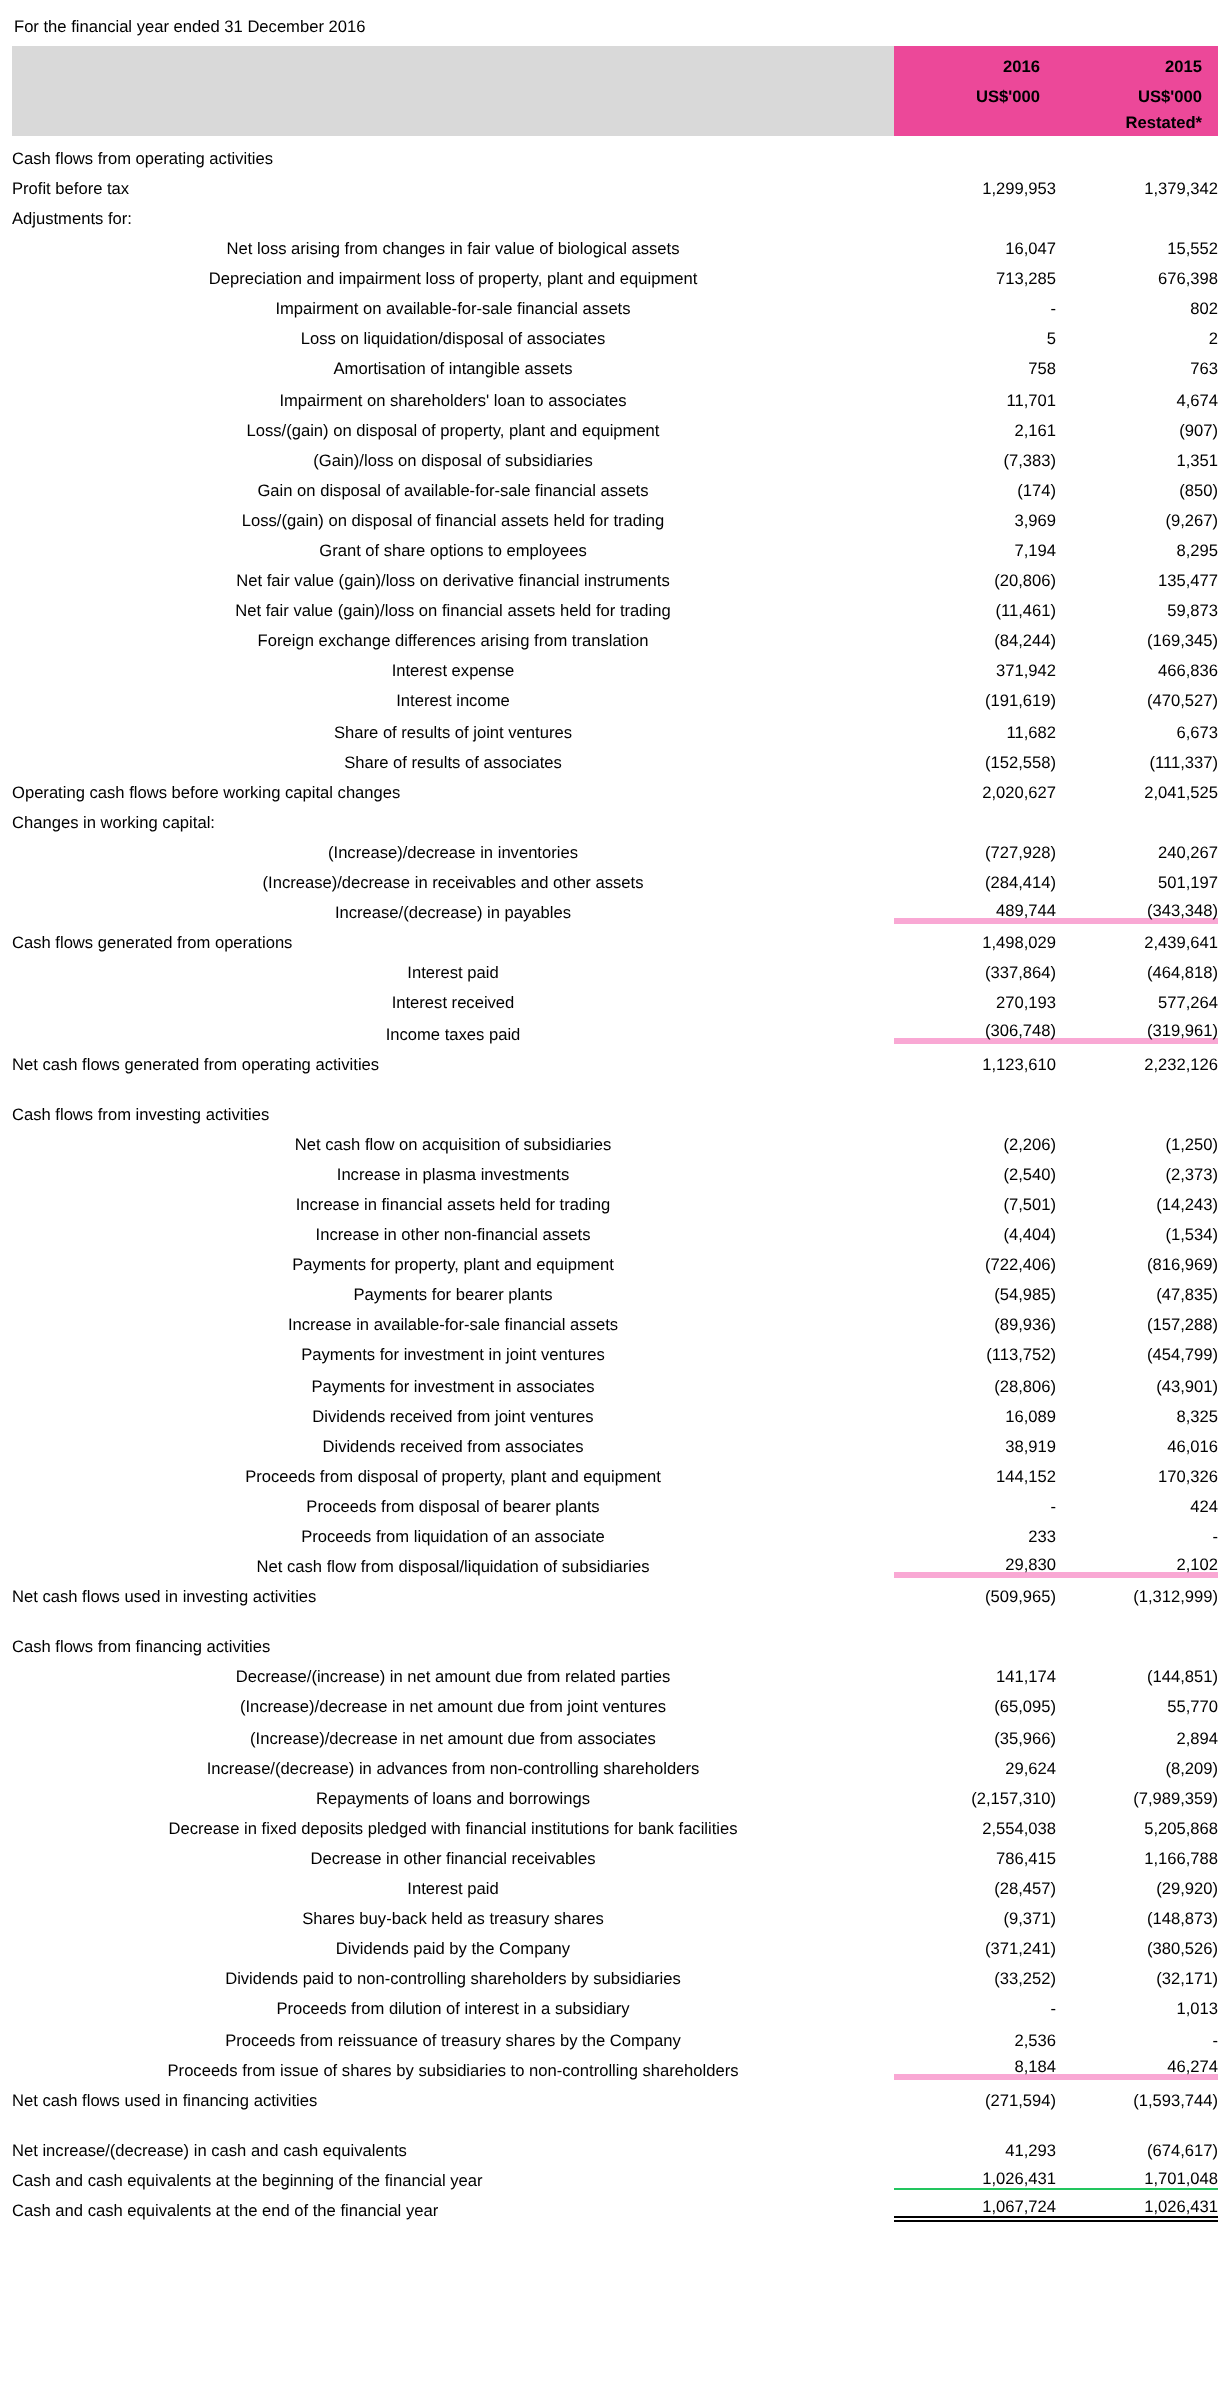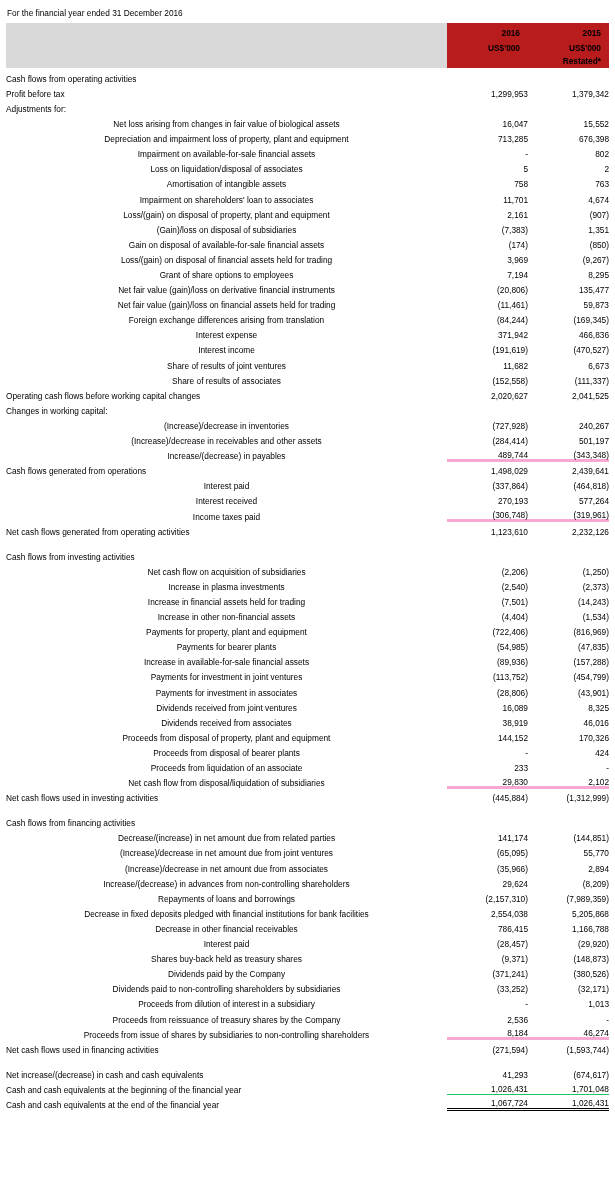--- a/index.html
+++ b/index.html
@@ -31,21 +31,21 @@
   table.fin td, table.fin th {
     padding: 0;
     vertical-align: bottom;
     font-weight: normal;
     font-size: 8.3px;
     line-height: 1.0;
   }
   .col-label { width: 441px; }
   .col-num { width: 81px; }
   thead tr.hdr-row td {
-    background: #b91c1c;
+    background: #ec4899;
     height: 15px;
     font-weight: bold;
     text-align: right;
     padding: 1px 8px 1px 0;
   }
   thead tr.hdr-row td.col-label { background: #d9d9d9; }
   thead tr.hdr-row.last td { padding-bottom: 3px; }
   thead .hdr-normal { font-weight: normal; }
   tbody td {
     height: 15.1px;
@@ -333,21 +333,21 @@
           <td class="num bold">233</td>
           <td class="num">-</td>
         </tr>
         <tr class="data-row rule-next">
           <td class="lbl ind1">Net cash flow from disposal/liquidation of subsidiaries</td>
           <td class="num bold">29,830</td>
           <td class="num">2,102</td>
         </tr>
         <tr class="data-row rule-next rule-top">
           <td class="lbl ind0 bold">Net cash flows used in investing activities</td>
-          <td class="num bold">(445,884)</td>
+          <td class="num bold">(509,965)</td>
           <td class="num">(1,312,999)</td>
         </tr>
         <tr class="spacer rule-top">
           <td></td>
           <td></td>
           <td></td>
         </tr>
         <tr class="data-row">
           <td class="lbl ind0 bold">Cash flows from financing activities</td>
           <td class="num bold"></td>

